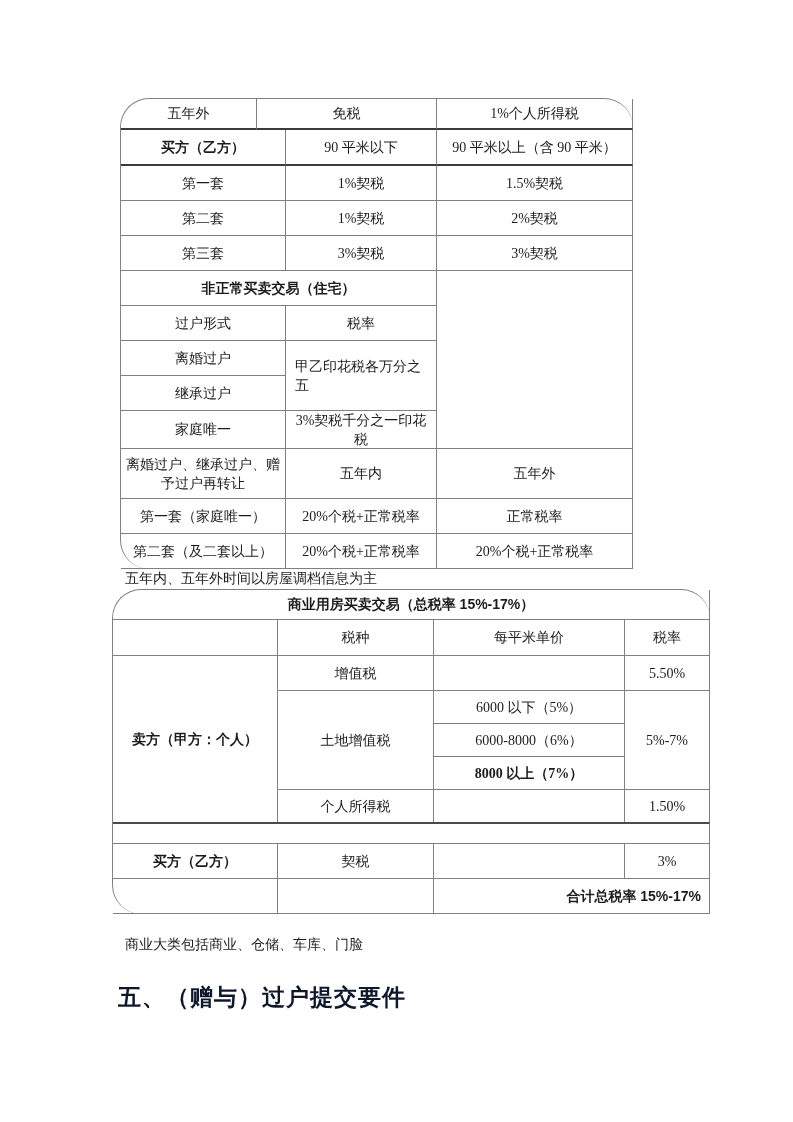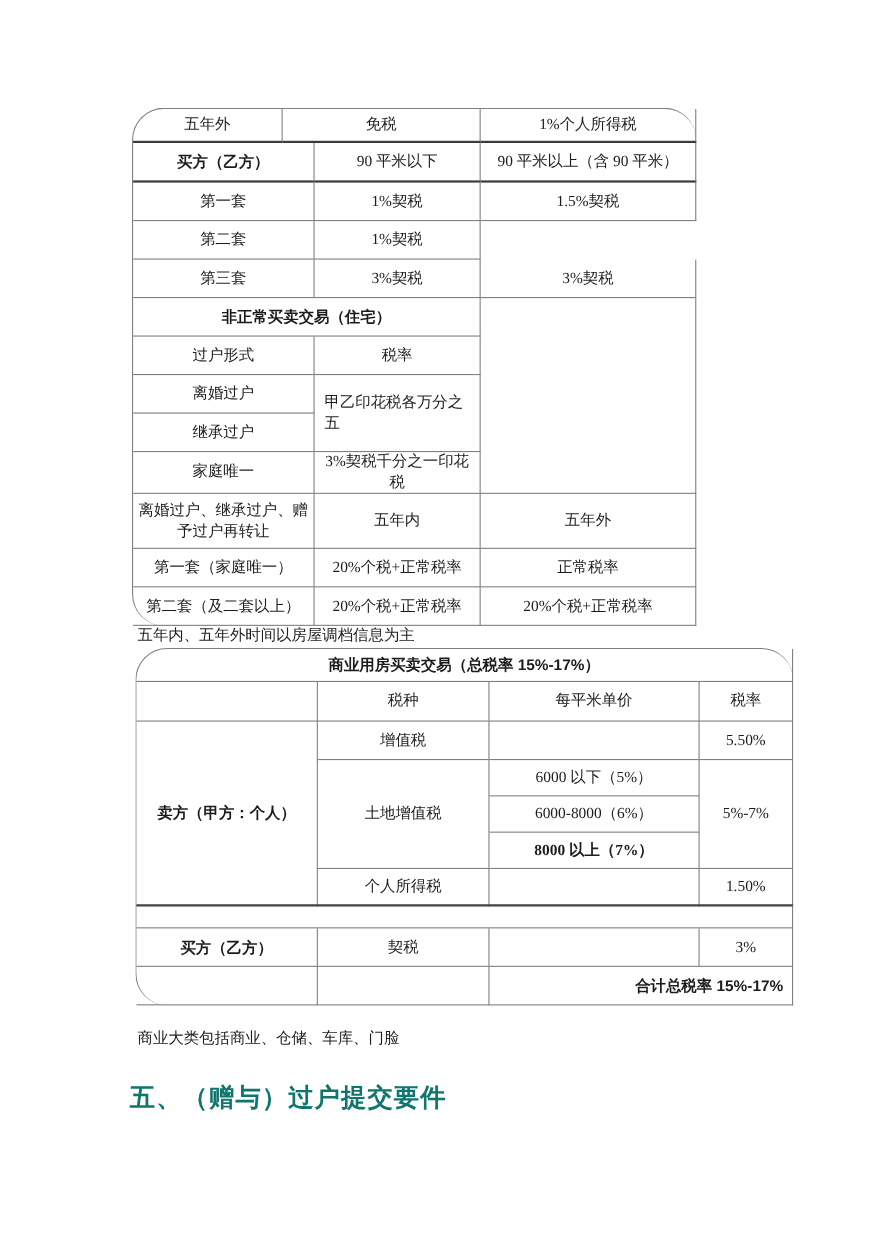--- a/index.html
+++ b/index.html
@@ -42,40 +42,40 @@
   .bb-dark{border-bottom:2px solid #3b3b3b;}
   
   #tbl-residential{
     left:120px;top:98px;
     grid-template-columns:136px 29px 151px 196px;
     grid-template-rows:31px 36px 35px 35px 35px 35px 35px 35px 35px 38px 50px 35px 35px;
     width:513px;
   }
   
   #tbl-commercial{
-    left:123px;top:589px;
+    left:112px;top:589px;
     grid-template-columns:165px 156px 191px 85px;
     grid-template-rows:30px 36px 35px 33px 33px 33px 34px 20px 35px 35px;
     width:598px;
   }
   .note{
     position:absolute;
     left:125px;
     font-size:14px;
     line-height:20px;
   }
   #note-residential{top:569px;}
   #note-commercial{top:918px;margin-top:17px;}
   #section-heading{
     position:absolute;
     left:118px;top:982px;
     font-size:23px;
     font-weight:bold;
     font-family:"Liberation Sans","DejaVu Sans",sans-serif;
-    color:#0f766e;
+    color:#0f172a;
     letter-spacing:1px;
   }
 </style>
 </head>
 <body>
 
 <div class="tbl" id="tbl-residential">
 
   <div class="cell bb-dark" style="grid-row:1;grid-column:1;">五年外</div>
   <div class="cell bb-dark" style="grid-row:1;grid-column:2/4;">免税</div>
@@ -84,20 +84,21 @@
   <div class="cell bold bb-dark" style="grid-row:2;grid-column:1/3;">买方（乙方）</div>
   <div class="cell bb-dark" style="grid-row:2;grid-column:3;">90 平米以下</div>
   <div class="cell bb-dark nowrap" style="grid-row:2;grid-column:4;">90 平米以上（含 90 平米）</div>
 
   <div class="cell" style="grid-row:3;grid-column:1/3;">第一套</div>
   <div class="cell" style="grid-row:3;grid-column:3;">1%契税</div>
   <div class="cell" style="grid-row:3;grid-column:4;">1.5%契税</div>
 
   <div class="cell" style="grid-row:4;grid-column:1/3;">第二套</div>
   <div class="cell" style="grid-row:4;grid-column:3;">1%契税</div>
+  <div class="cell" style="grid-row:4;grid-column:4;">2%契税</div>
 
   <div class="cell" style="grid-row:5;grid-column:1/3;">第三套</div>
   <div class="cell" style="grid-row:5;grid-column:3;">3%契税</div>
   <div class="cell" style="grid-row:5;grid-column:4;">3%契税</div>
 
   <div class="cell bold" style="grid-row:6;grid-column:1/4;">非正常买卖交易（住宅）</div>
   <div class="cell" style="grid-row:6/11;grid-column:4;"></div>
 
   <div class="cell" style="grid-row:7;grid-column:1/3;">过户形式</div>
   <div class="cell" style="grid-row:7;grid-column:3;">税率</div>

